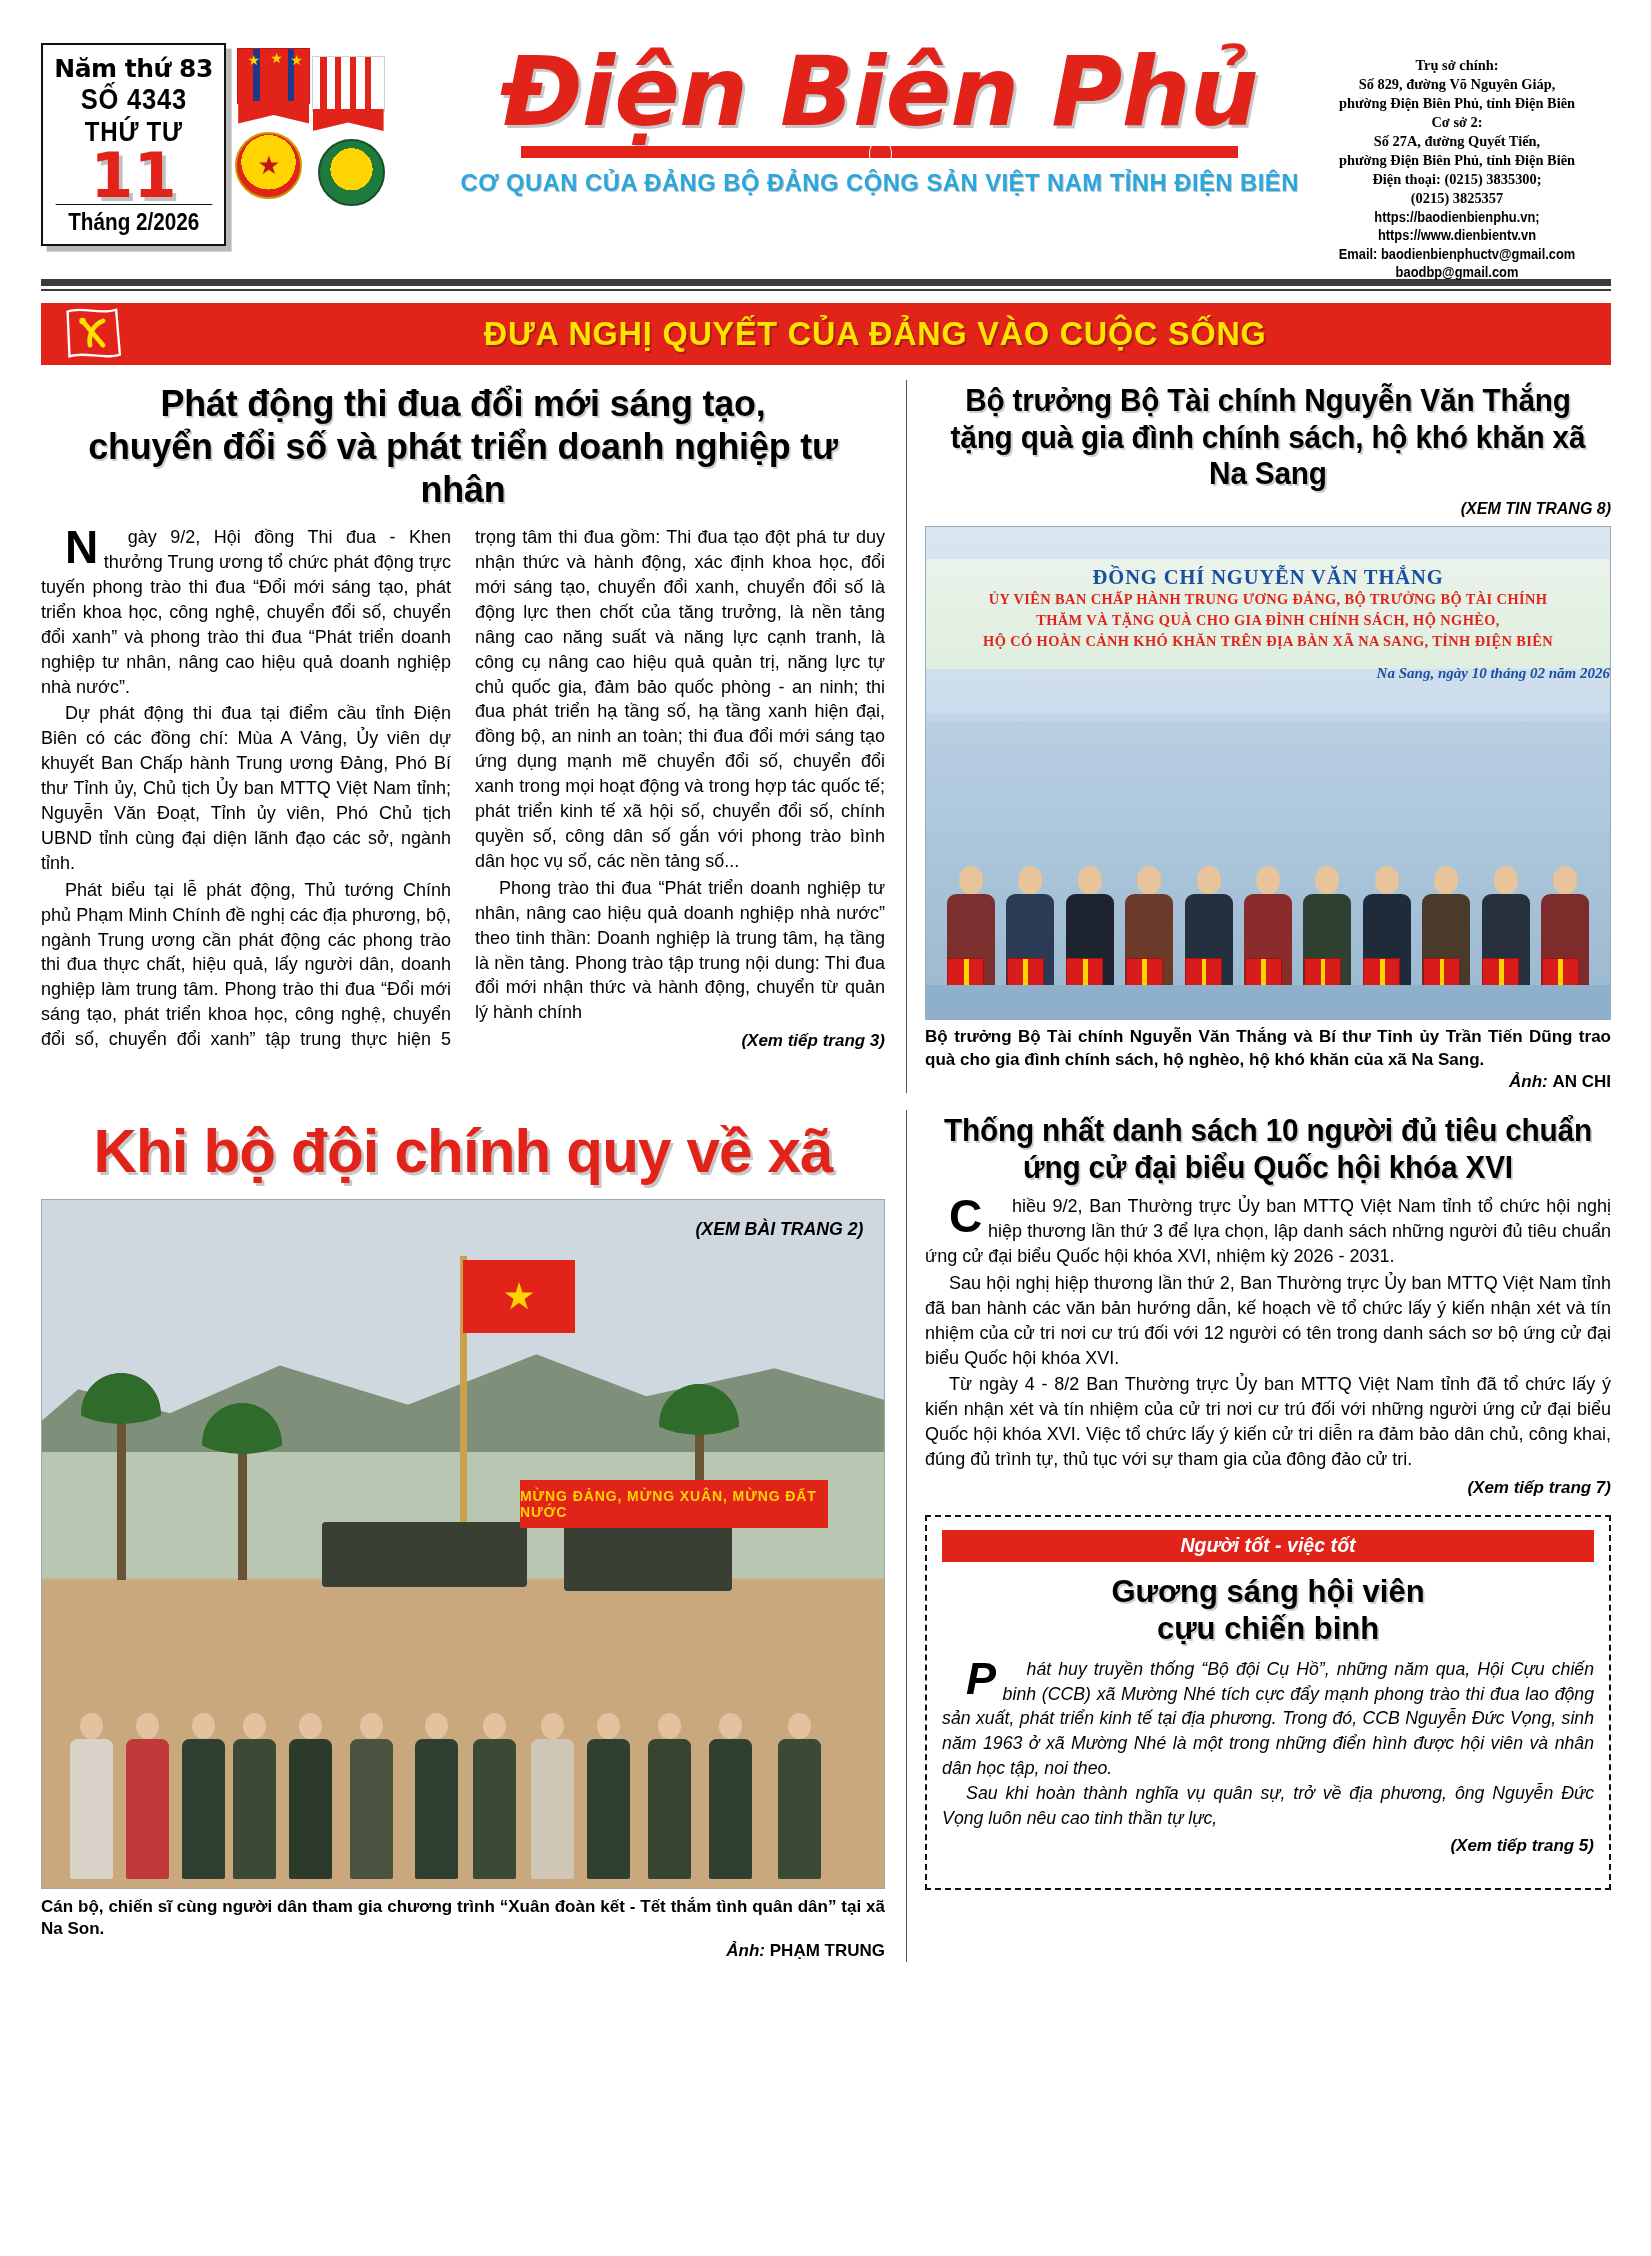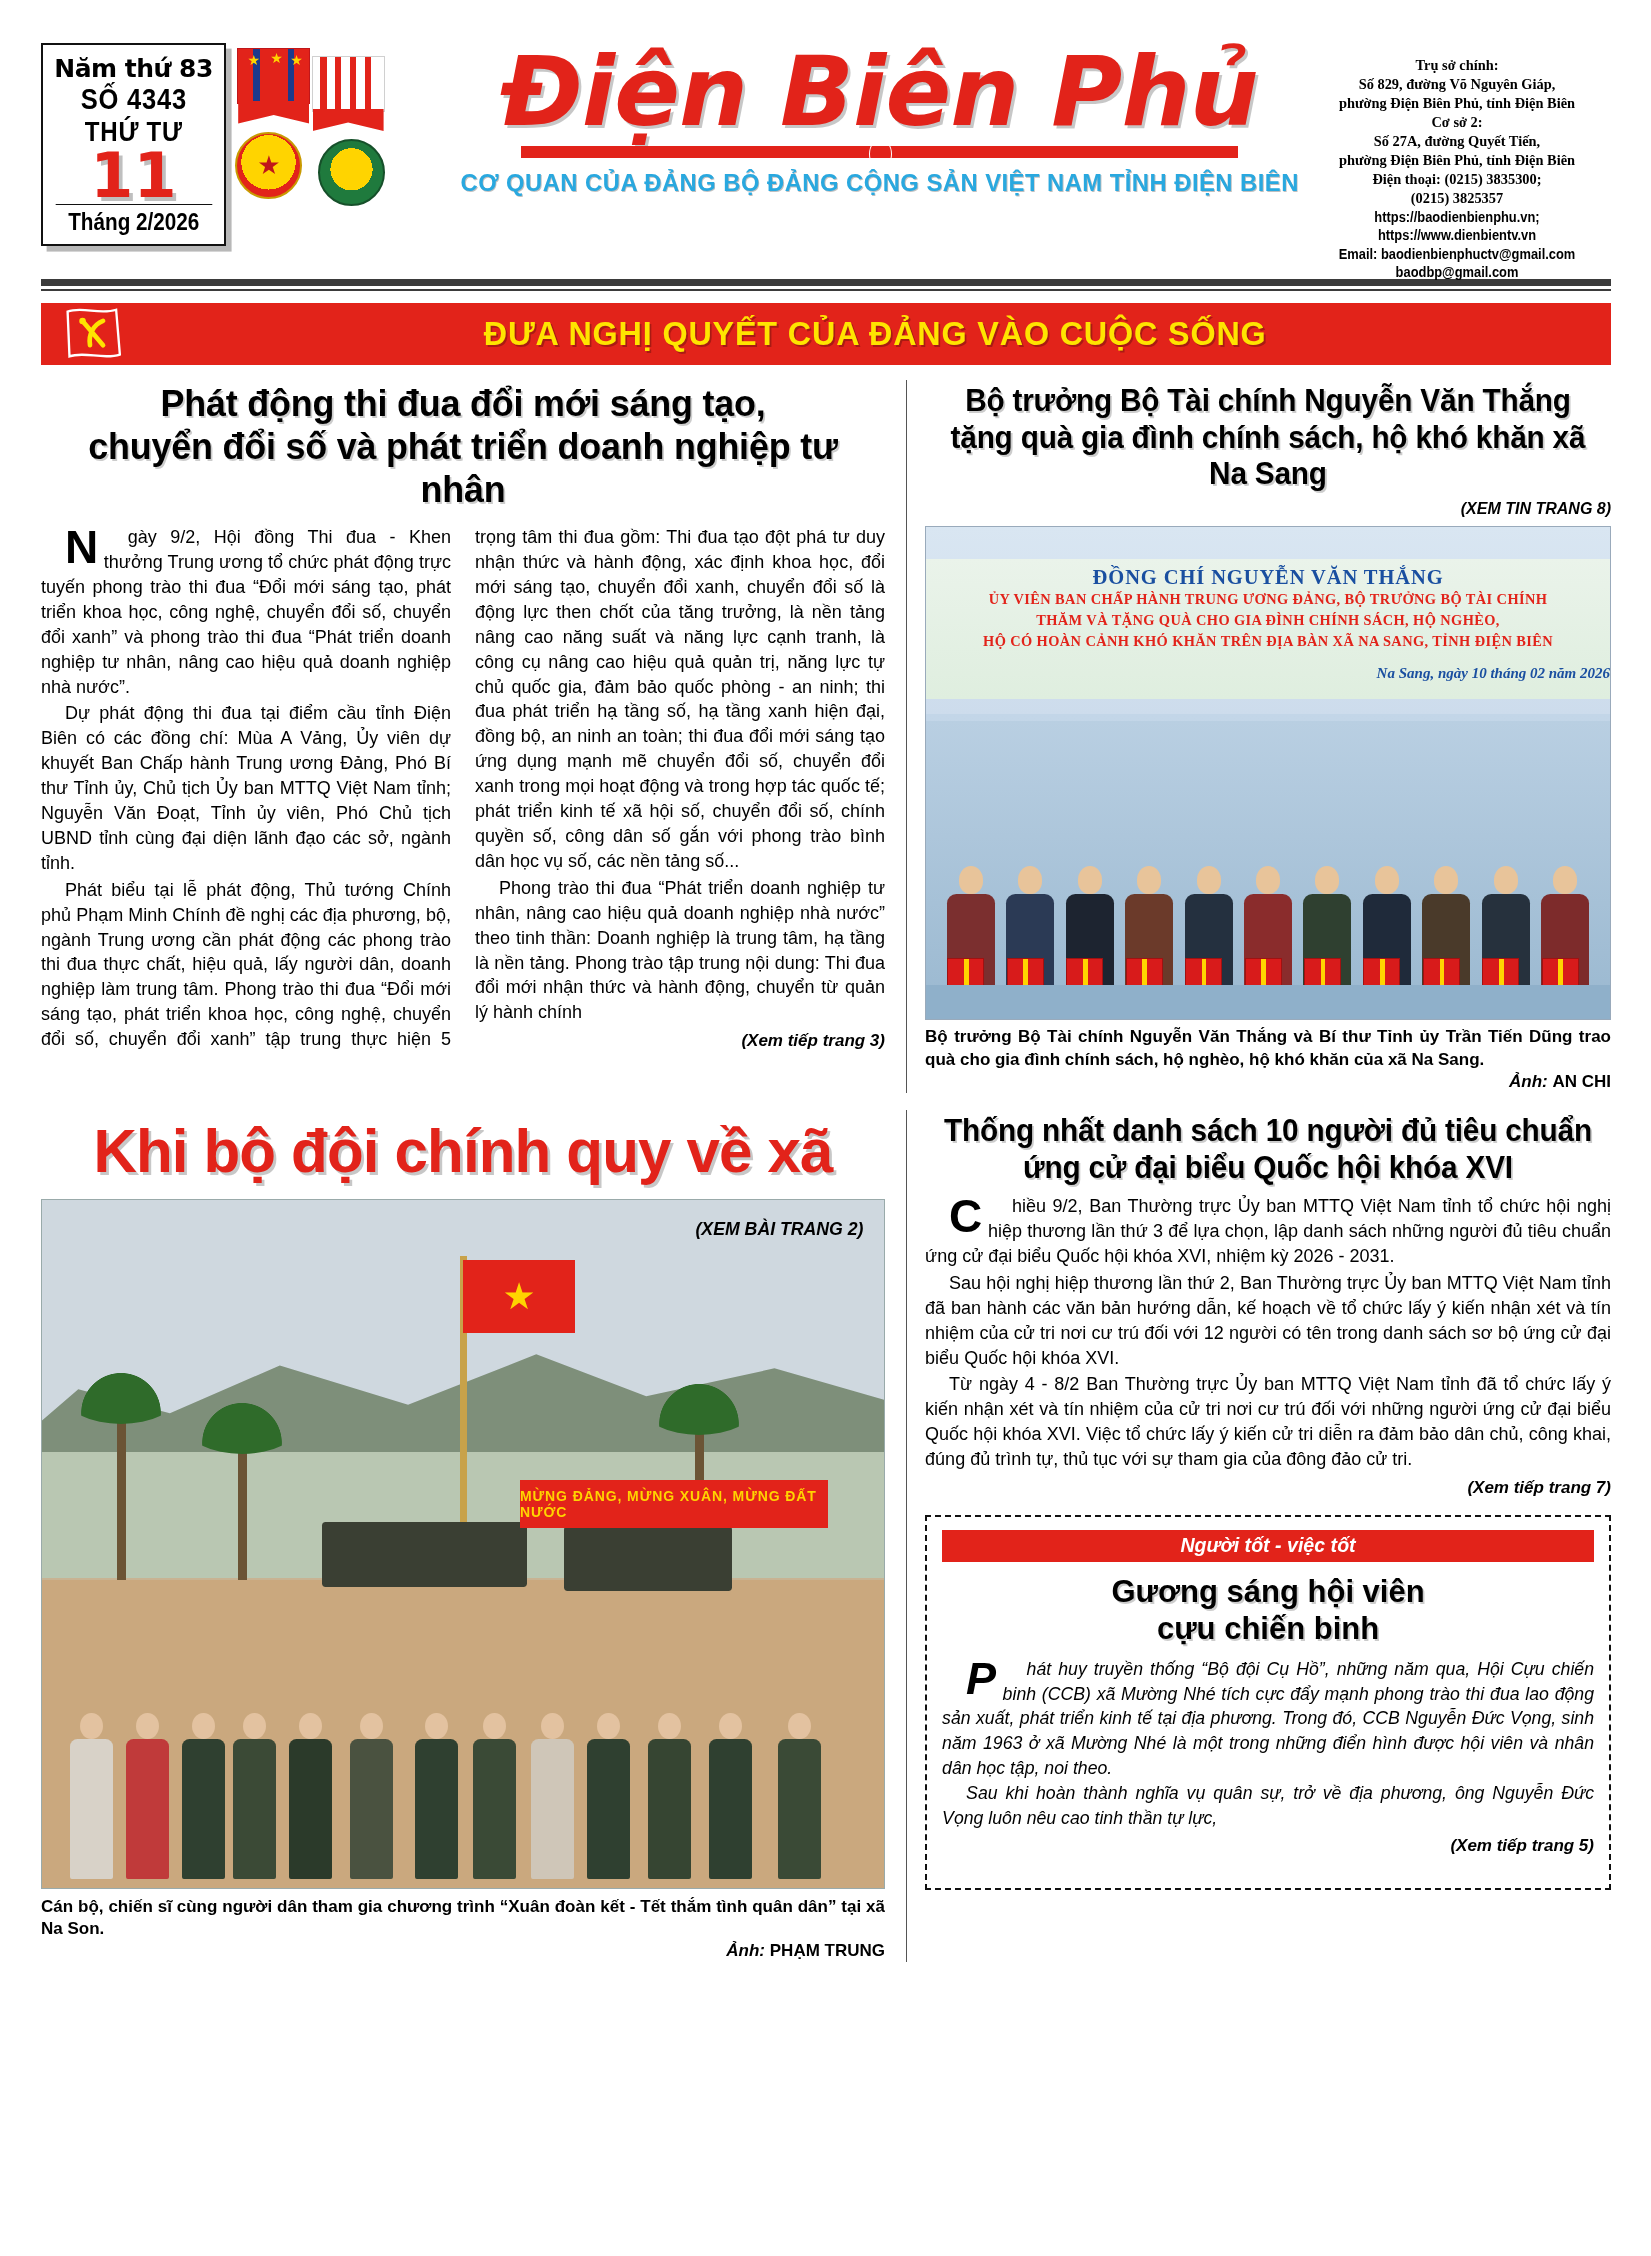--- a/index.html
+++ b/index.html
@@ -126,21 +126,21 @@
      font-size:31px; text-align:center; line-height:1.2; margin:11.2px 0 9.3px 0;
      text-shadow:1.9px 1.9px 0 rgba(0,0,0,.2);}
   p.italicbody { font-size:17.7px; line-height:1.4; text-align:justify; font-style:italic;
      text-indent:24px; margin:0; }
   .dropcap-i::first-letter{ float:left; font-size:45px; line-height:.82; font-weight:bold;
      font-style:italic; padding:3.7px 6.5px 0 0; }
 
   
   .ph-gift { height:494px; background:
       linear-gradient(#d9e6f2,#cddcec 38%,#c3d6e8 38%,#b9cfe2 100%); position:relative; border:0.9px solid #9ab;}
-  .gift-banner { position:absolute; left:0; right:0; top:32px; height:140px;
+  .gift-banner { position:absolute; left:0; right:0; top:32px; height:110px;
       background:linear-gradient(#eaf3ea,#dfeedf); text-align:center; padding-top:7.5px;}
   .gb-l1{ color:#1a4fa0; font-family:"Liberation Serif",serif; font-weight:bold; font-size:20.5px; letter-spacing:0.9px;}
   .gb-l2{ color:#e2231a; font-family:"Liberation Serif",serif; font-weight:bold; font-size:14.4px; line-height:1.45; letter-spacing:0.4px;}
   .gb-date{ color:#1a4fa0; font-family:"Liberation Serif",serif; font-style:italic; font-weight:bold; font-size:15px; margin-top:13px;text-align:right;}
   .stage { position:absolute; left:0; right:0; bottom:0; height:298px;
       background:linear-gradient(#b9cfe2,#9ab8d0); }
   .people { position:absolute; left:0; right:0; bottom:13px; height:238px; display:flex;
       justify-content:space-around; align-items:flex-end; padding:0 15px;}
   .per { width:58px; position:relative; }
   .per .head{ width:24px;height:28px;border-radius:50% 50% 45% 45%;background:#e8c49a;margin:0 auto;}

